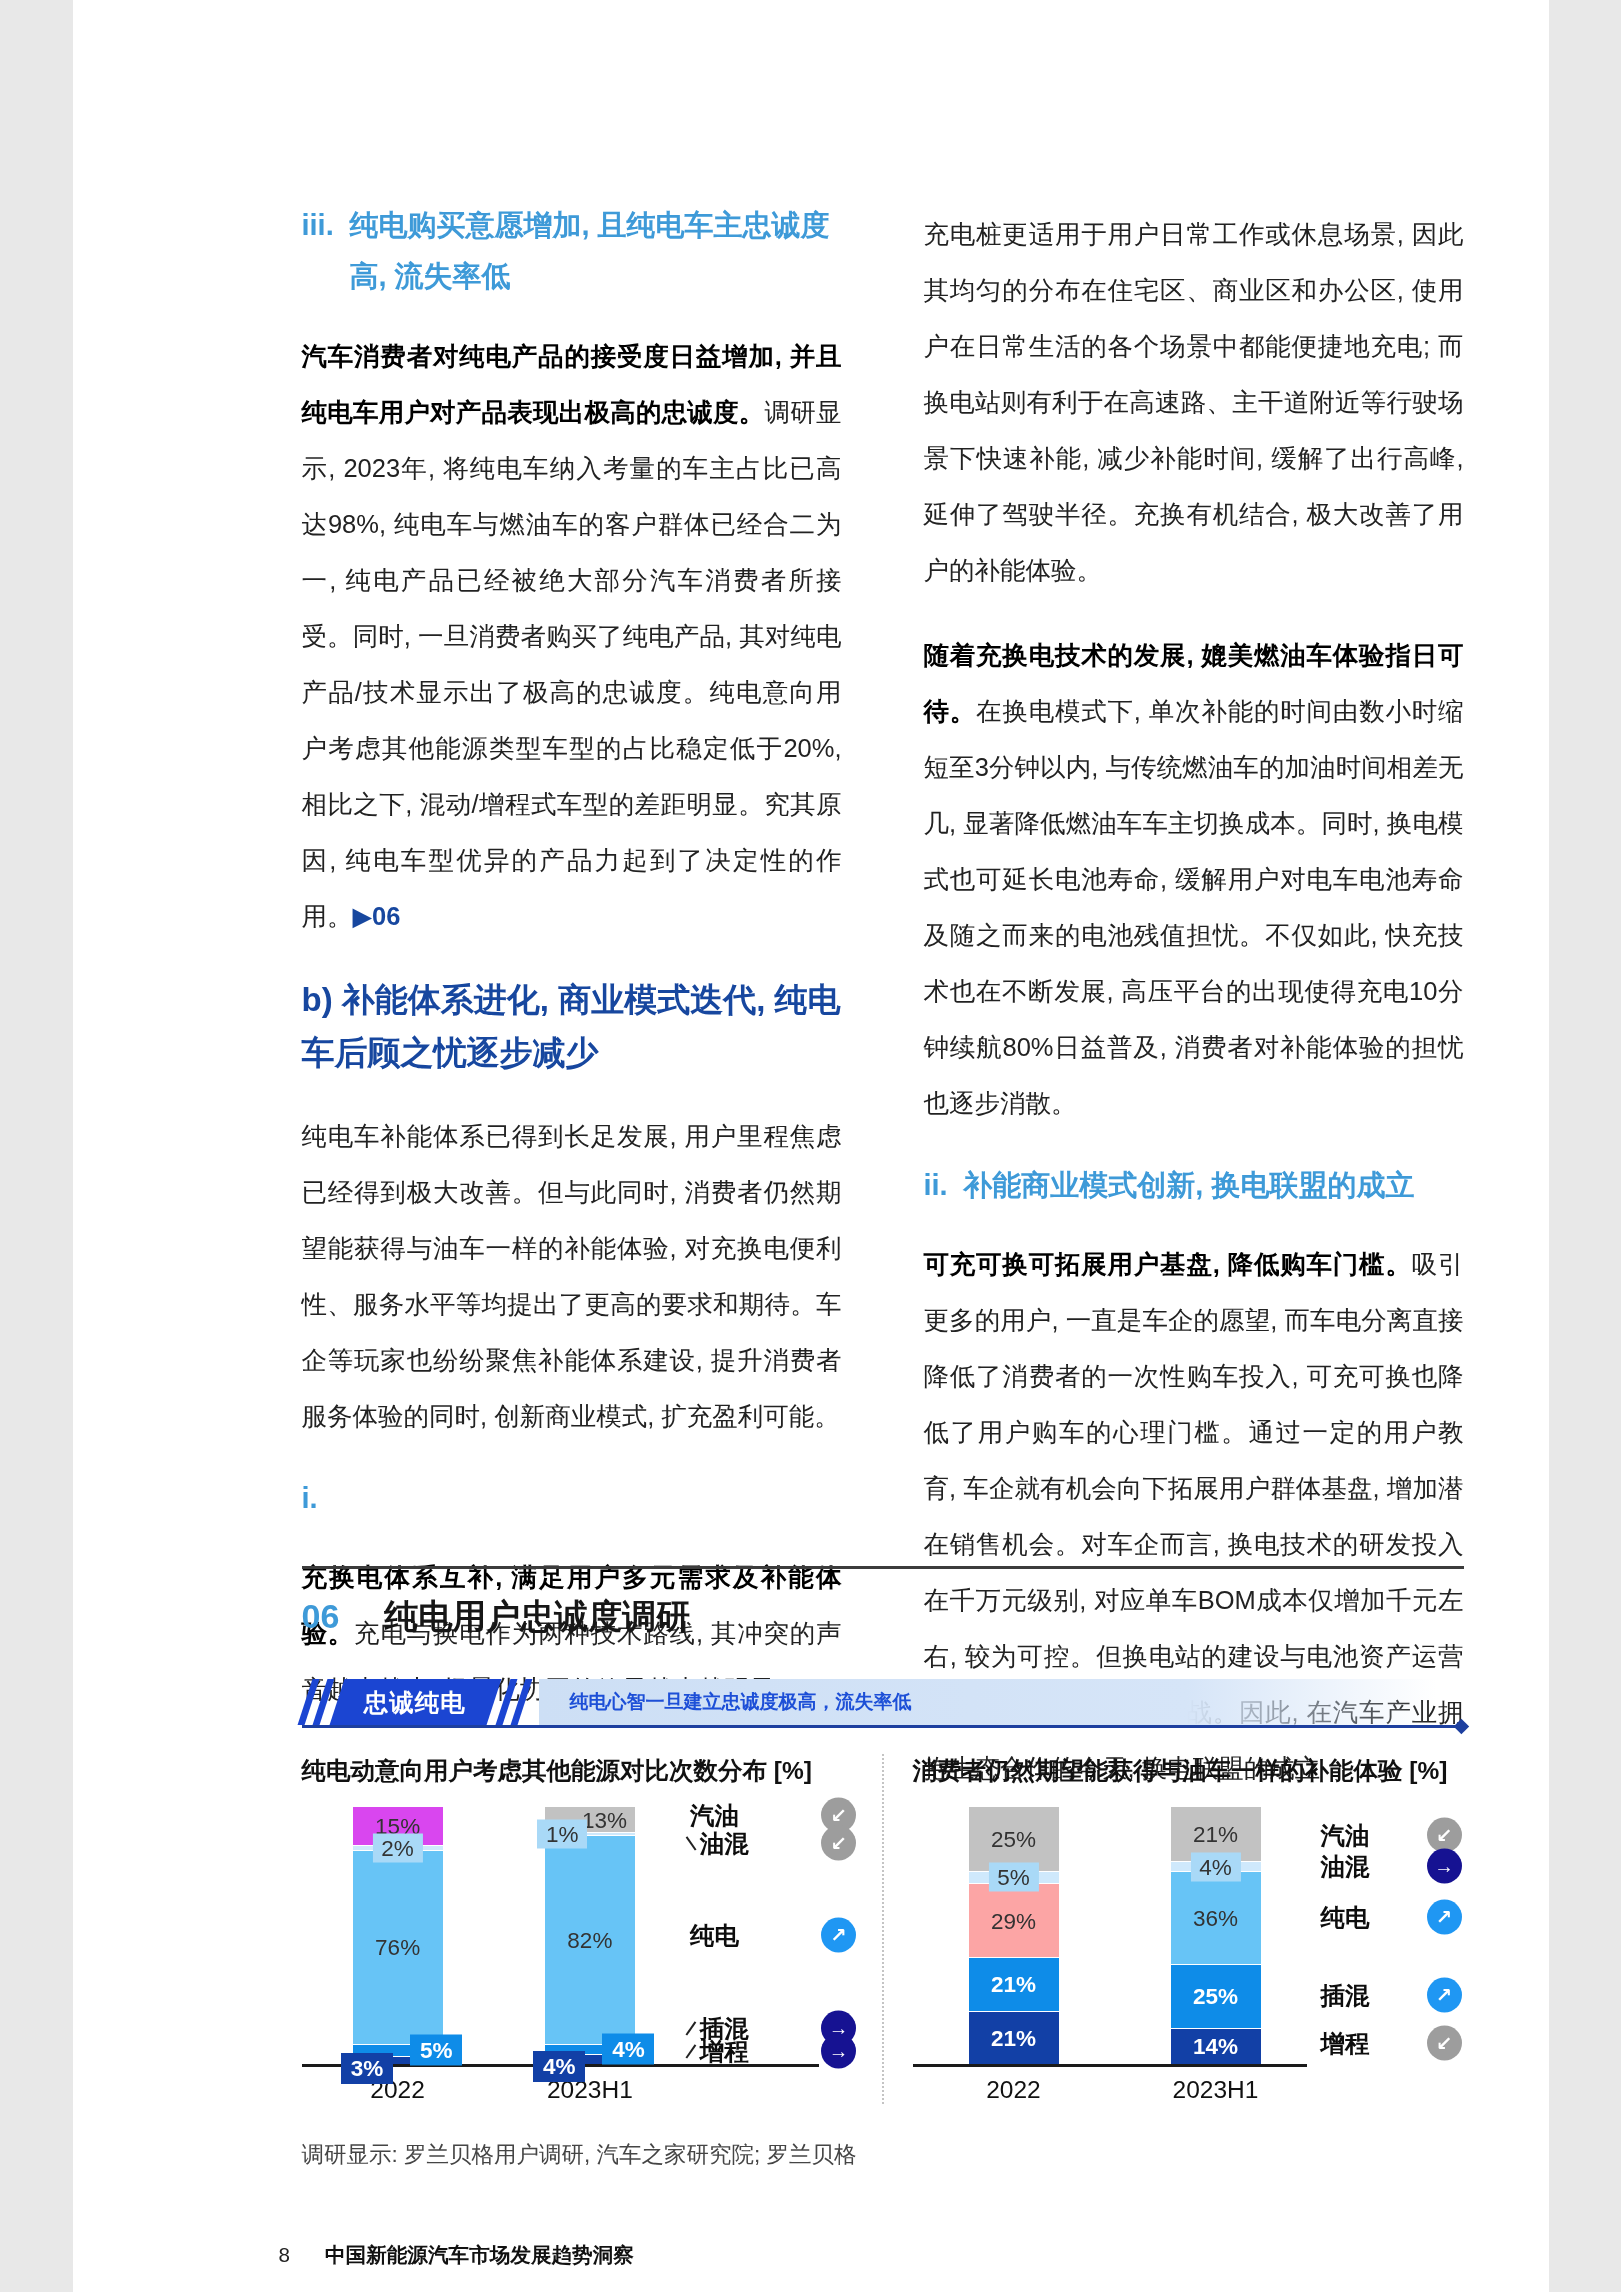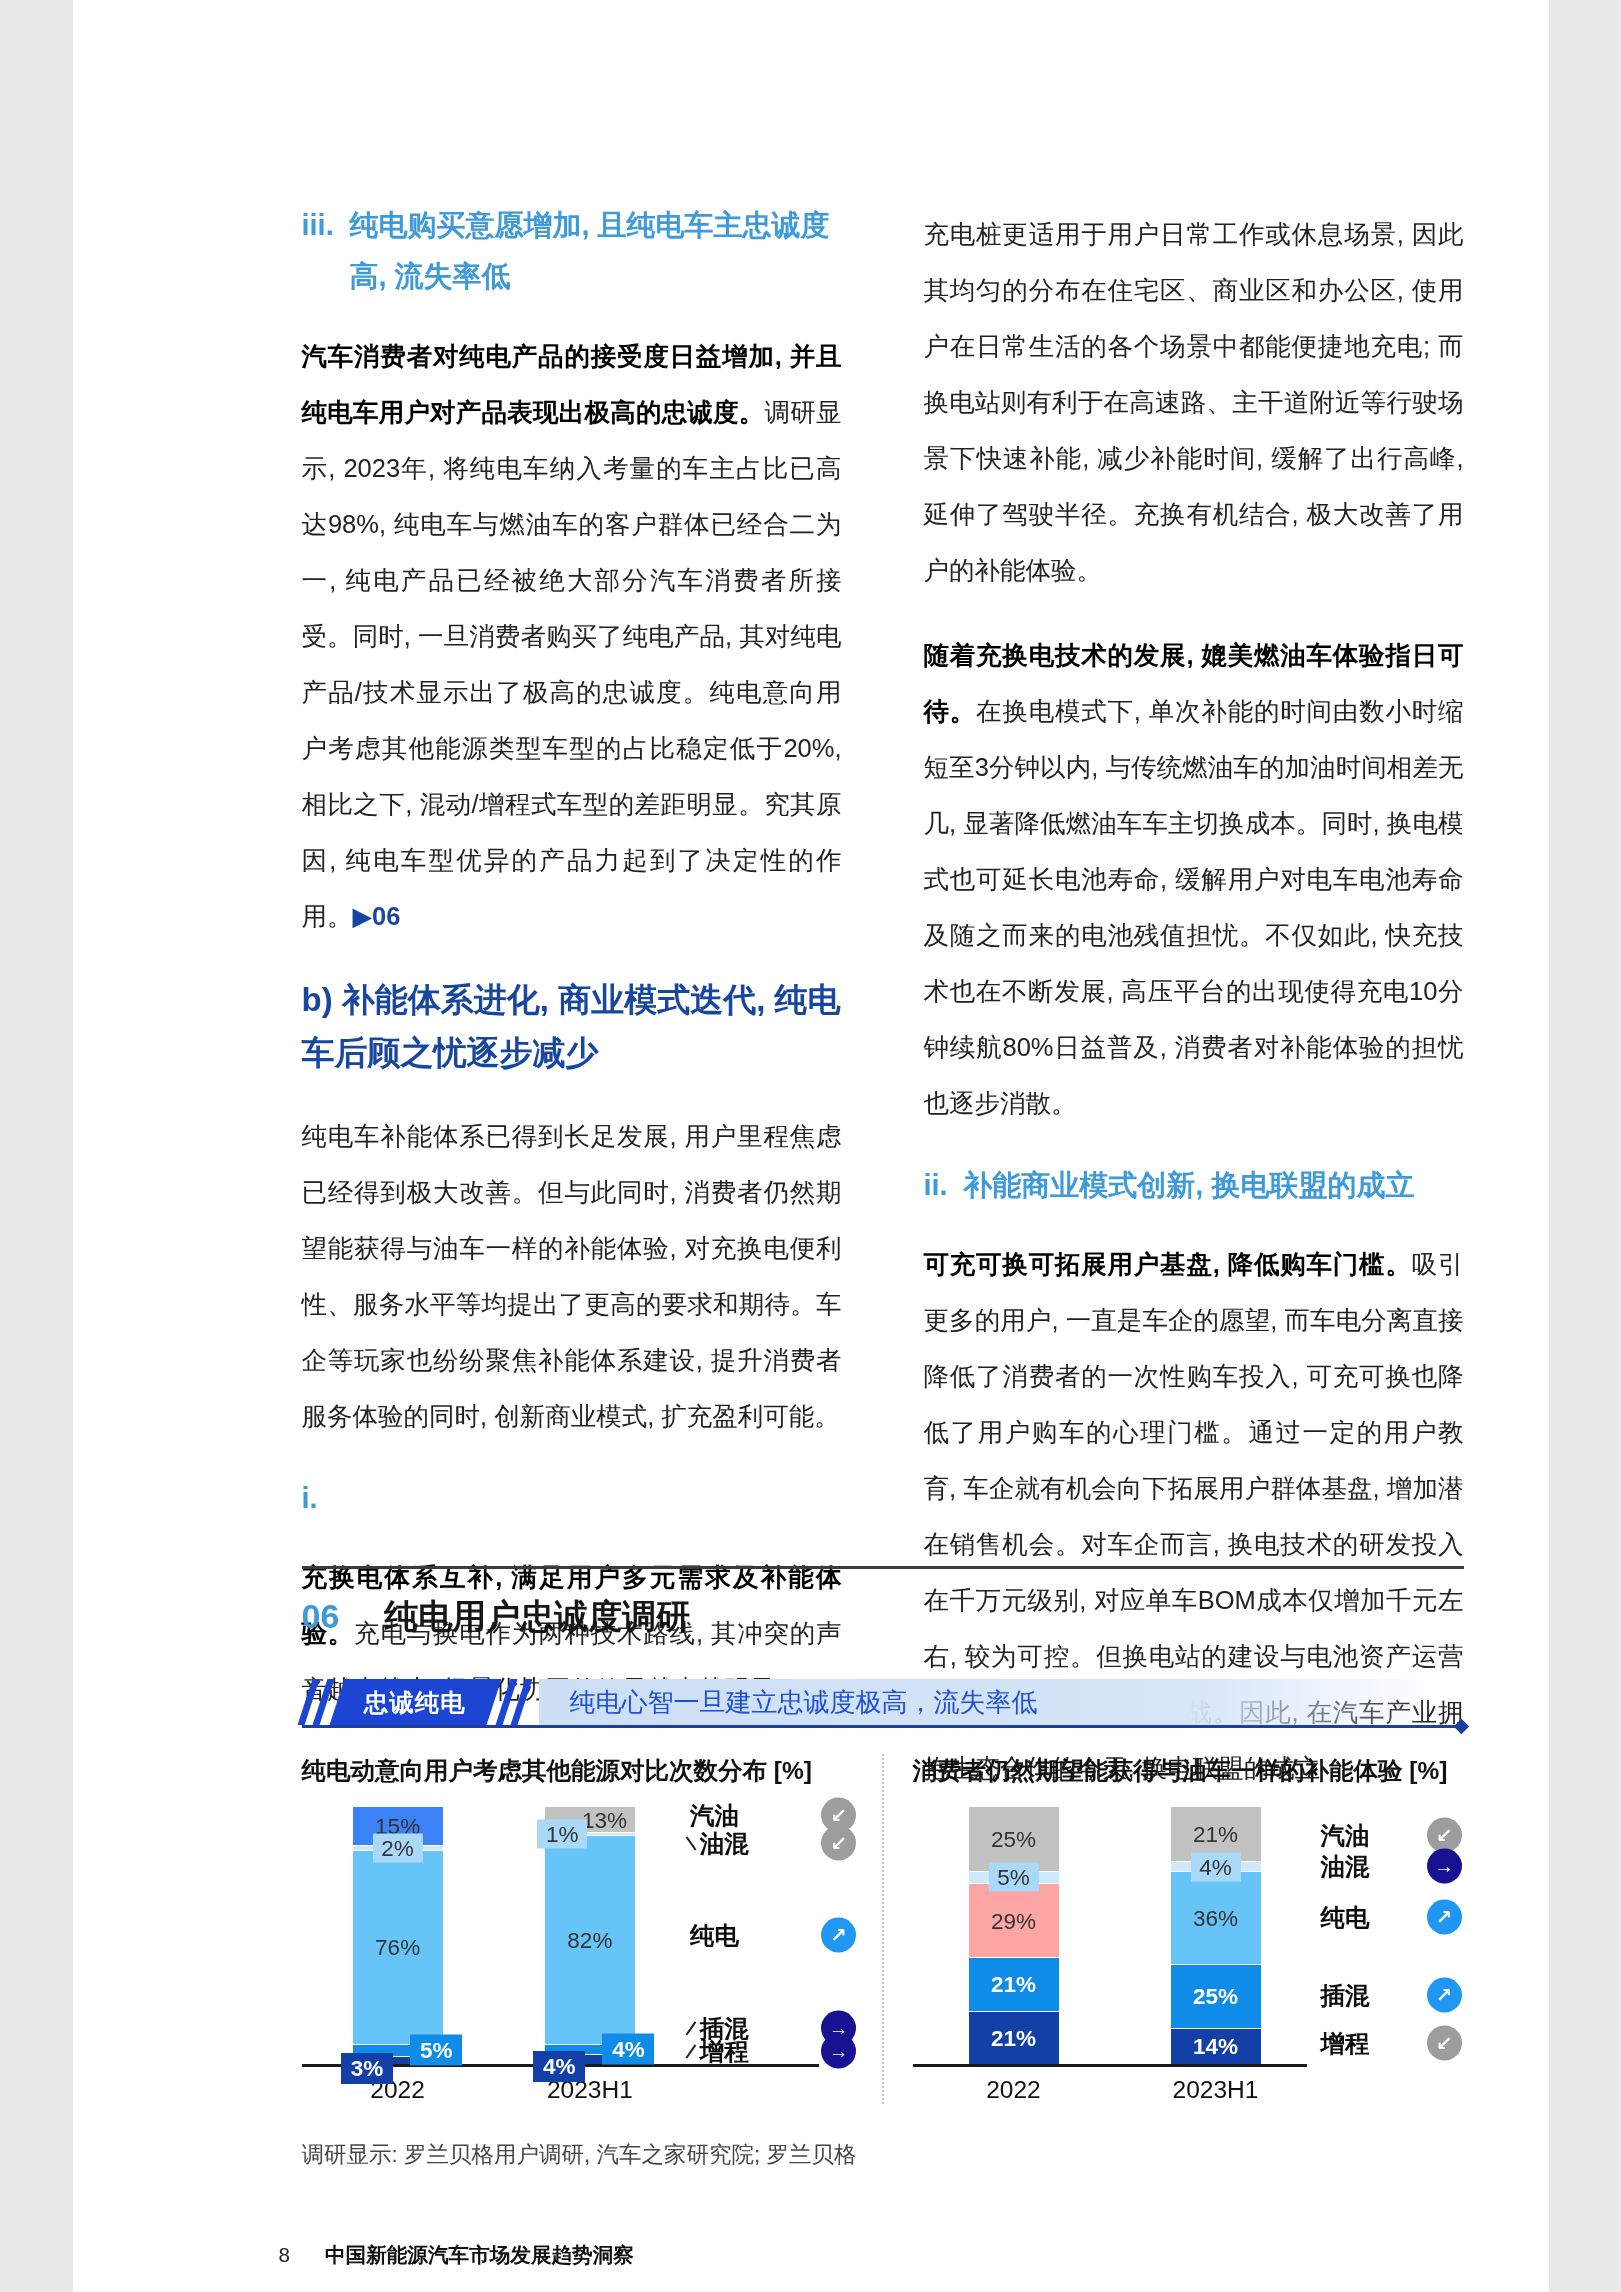--- a/index.html
+++ b/index.html
@@ -26,21 +26,21 @@
   .fig-num{font-size:34px;font-weight:700;color:#3e9ad8;}
   .fig-title{font-size:34px;font-weight:700;color:#161616;}
 
   .banner{position:relative;display:flex;align-items:stretch;height:46px;margin-top:39px;}
   .stripe{flex:none;width:6.9px;background:#1b45d2;transform:skewX(-18deg);margin:0 3.9px;}
   .badge{flex:none;display:flex;align-items:center;background:#1b45d2;transform:skewX(-18deg);
          padding:0 27.4px;margin:0 5.9px;}
   .badge-txt{transform:skewX(18deg);color:#fff;font-size:24.5px;font-weight:700;letter-spacing:1px;}
   .strip{flex:1;display:flex;align-items:center;margin-left:9.8px;
          background:linear-gradient(90deg,#cddff5 0%,#d6e5f8 70%,rgba(255,255,255,0) 97%);}
-  .strip-txt{padding-left:31px;color:#1d4fd7;font-size:26px;font-weight:400;}
+  .strip-txt{padding-left:31px;color:#1d4fd7;font-size:19px;font-weight:700;}
   .underline{position:absolute;left:0;right:0;bottom:-2.9px;height:2.9px;background:#1d3f9f;}
   .diamond{position:absolute;right:-2.9px;bottom:-6.9px;width:10.8px;height:10.8px;background:#1d3f9f;transform:rotate(45deg);}
 
   .charts{display:flex;margin-top:29px;}
   .chart{box-sizing:border-box;}
   .chart--0{width:50%;padding-right:23.5px;}
   .chart--1{width:50%;padding-left:29px;}
   .divider{width:0;border-left:2px dotted #c4c4c4;}
   .chart-subtitle{font-size:24.5px;font-weight:700;color:#111;margin-bottom:19.6px;white-space:nowrap;}
 
@@ -139,21 +139,21 @@
       <span class="diamond"></span>
     </div>
 
     <div class="charts">
       <div class="chart chart--0">
         <div class="chart-subtitle">纯电动意向用户考虑其他能源对比次数分布 [%]</div>
         <div class="chart-wrap">
           <div class="chart-plot">
             <div class="bars-zone">
                 <div class="bar">
-                  <div class="seg" style="height: 14.8515%; background: #3b82f6;">
+                  <div class="seg" style="height: 14.8515%; background: #d946ef;">
                     <div class="seglab lp-center">15%</div>
                   </div>
                   <div class="seg sep" style="height: 1.9802%; background: rgb(207, 233, 252);">
                     <div class="seglab lp-chip">2%</div>
                   </div>
                   <div class="seg sep" style="height: 75.2475%; background: rgb(103, 196, 246);">
                     <div class="seglab lp-center">76%</div>
                   </div>
                   <div class="seg sep" style="height: 4.9505%; background: rgb(14, 140, 232);">
                     <div class="seglab lp-chip-right" style="background: rgb(14, 140, 232);">5%</div>

